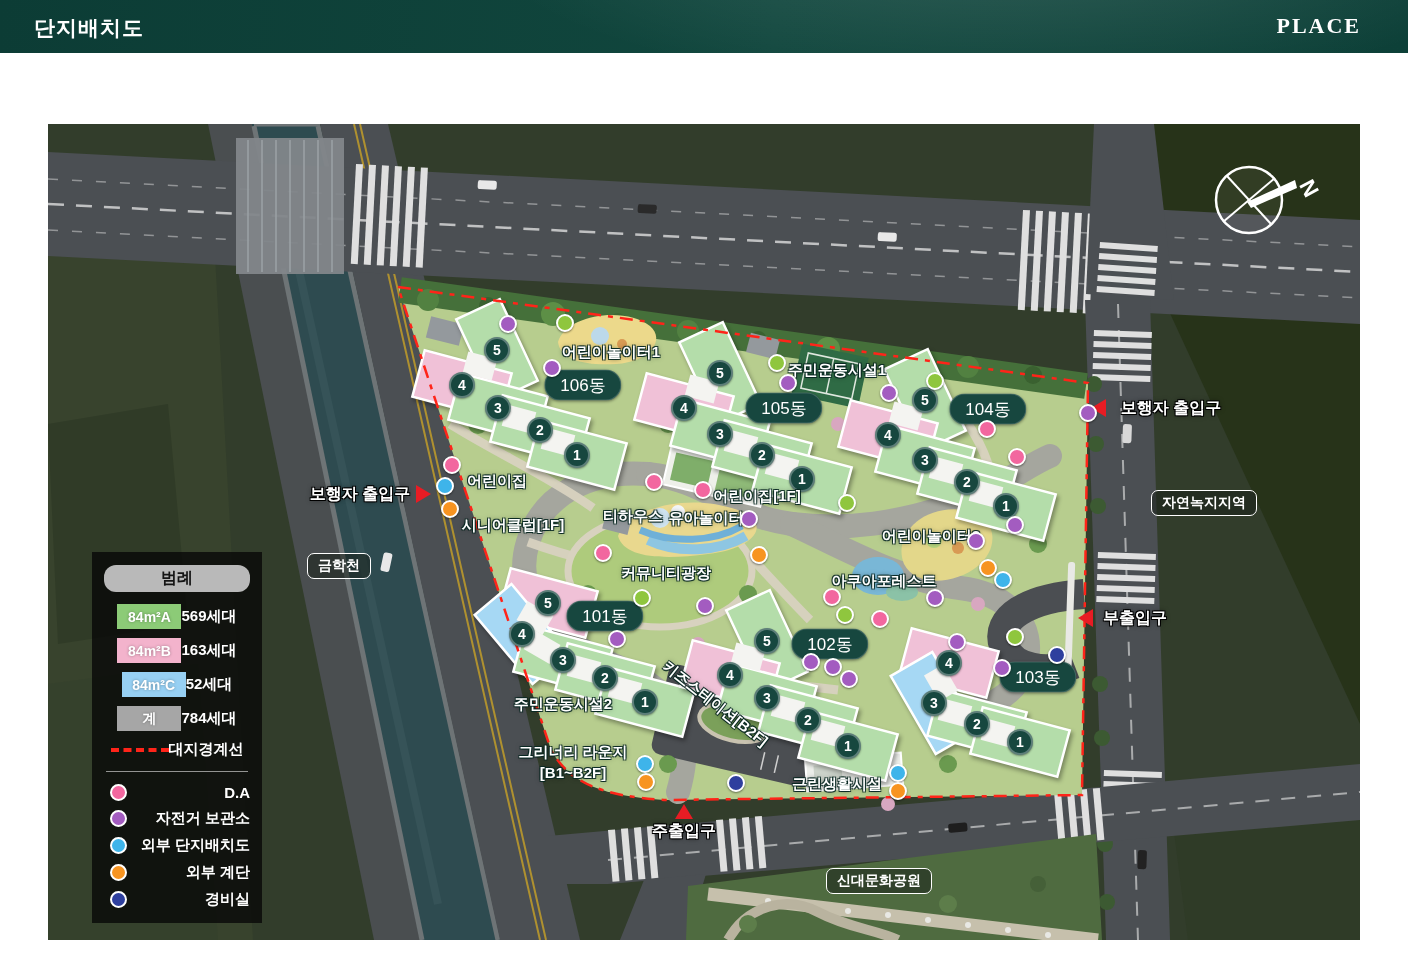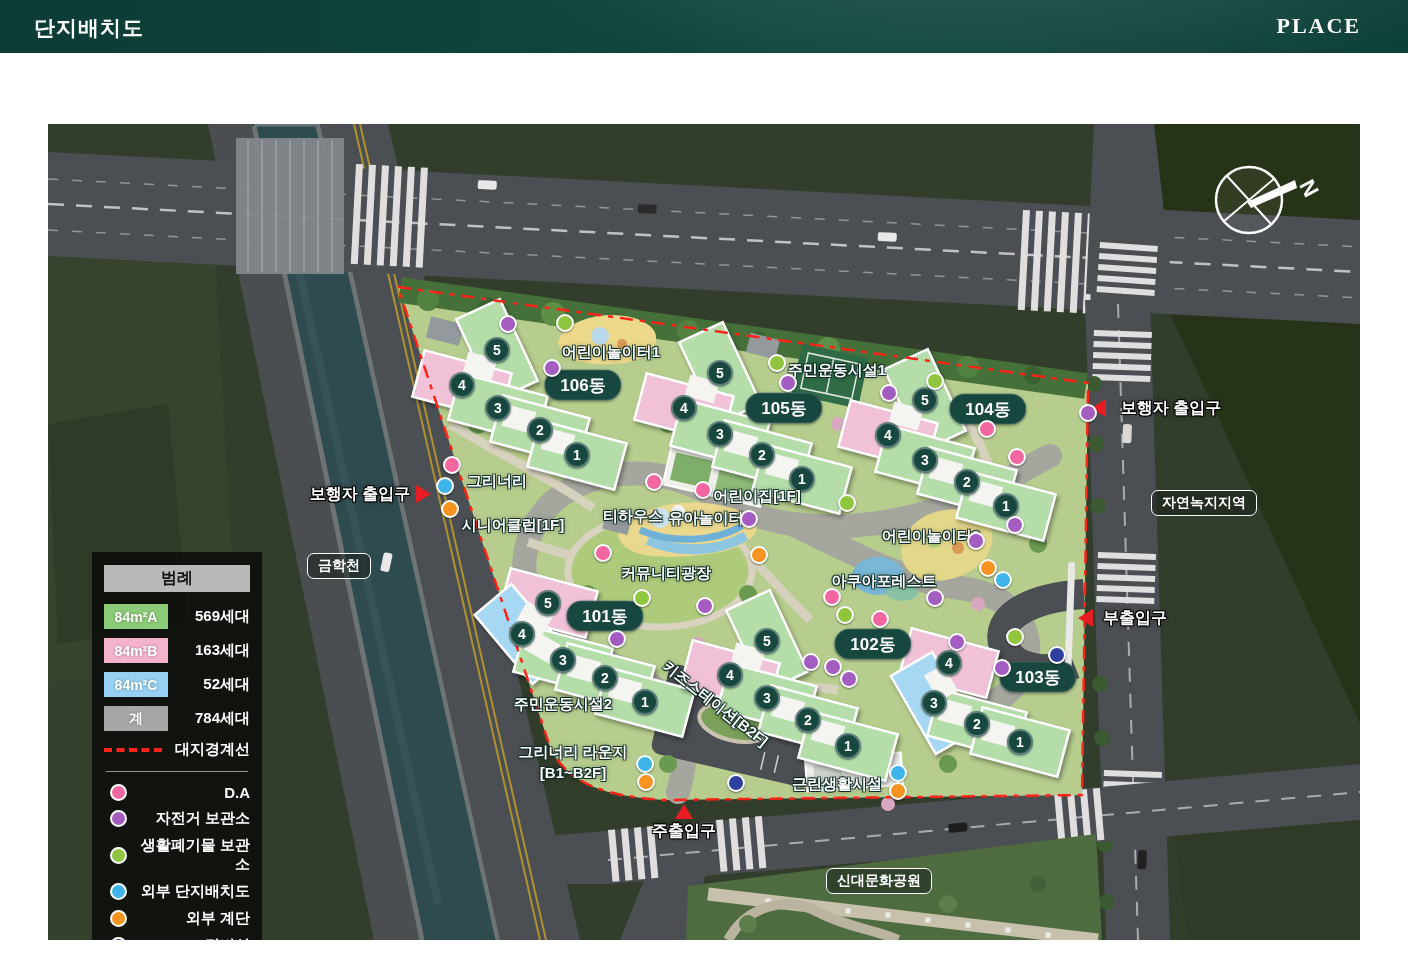--- a/index.html
+++ b/index.html
@@ -10,43 +10,43 @@
                linear-gradient(95deg,#0c3c35 0%,#11473e 55%,#0d4038 100%);}
   .topbar .title{position:absolute;left:34px;top:14px;color:#fff;font-size:21px;font-weight:bold;letter-spacing:1px;}
   .topbar .brand{position:absolute;right:47px;top:13px;color:#fff;font-size:22px;font-weight:bold;
     font-family:"Liberation Serif","DejaVu Serif",serif;letter-spacing:2px;}
   
   .map{position:absolute;left:48px;top:124px;width:1312px;height:816px;background:#2f372c;overflow:hidden;}
   .map svg.base{position:absolute;left:0;top:0;}
   .ov{position:absolute;transform:translate(-50%,-50%);white-space:nowrap;}
   .slabel{color:#fff;font-size:15px;font-weight:bold;
     text-shadow:-1px -1px 0 rgba(8,40,34,.85),1px -1px 0 rgba(8,40,34,.85),-1px 1px 0 rgba(8,40,34,.85),1px 1px 0 rgba(8,40,34,.85),0 0 5px rgba(0,0,0,.55);}
-  .pill{background:#17473f;color:#fff;font-size:17px;font-weight:bold;border-radius:999px;
+  .pill{background:#17473f;color:#fff;font-size:17px;font-weight:normal;border-radius:999px;
     padding:3px 15px;box-shadow:0 1px 3px rgba(0,0,0,.45);border:1px solid rgba(255,255,255,.18);}
   .ucircle{position:absolute;width:26px;height:26px;border-radius:50%;background:#17473f;
     border:2px solid rgba(255,255,255,.30);box-sizing:border-box;color:#fff;font-size:14px;font-weight:bold;
     display:flex;align-items:center;justify-content:center;box-shadow:0 1px 2px rgba(0,0,0,.4);}
   .mk{position:absolute;width:14px;height:14px;border-radius:50%;border:2.5px solid #fff;
     box-sizing:content-box;transform:translate(-50%,-50%);box-shadow:0 1px 2px rgba(0,0,0,.45);}
   .mk-da{background:#f2679f}.mk-bike{background:#a35cc0}.mk-waste{background:#8fc63e}
   .mk-elev{background:#3eb4ea}.mk-stair{background:#f79421}.mk-sec{background:#2e3f9e}
   .boxlab{background:rgba(25,32,26,.55);border:1.5px solid #fff;border-radius:7px;color:#fff;
     font-size:14px;font-weight:bold;padding:3px 10px;}
   .entlab{color:#fff;font-size:16px;font-weight:bold;
     text-shadow:-1px -1px 0 #000,1px -1px 0 #000,-1px 1px 0 #000,1px 1px 0 #000,0 0 5px rgba(0,0,0,.7);}
   .tri{position:absolute;width:0;height:0;}
   .tri-right{border-left:15px solid #e81c24;border-top:9px solid transparent;border-bottom:9px solid transparent;}
   .tri-left{border-right:15px solid #e81c24;border-top:9px solid transparent;border-bottom:9px solid transparent;}
   .tri-up{border-bottom:15px solid #e81c24;border-left:9px solid transparent;border-right:9px solid transparent;}
   
   .legend{position:absolute;left:44px;top:428px;width:170px;background:rgba(8,8,8,.80);
     padding:13px 12px 14px 12px;box-sizing:border-box;color:#fff;}
   .lg-title{background:#b9b9b9;color:#141414;font-weight:bold;font-size:16px;text-align:center;
-    padding:3px 0;margin-bottom:12px;}
-  .lg-row{display:flex;align-items:center;justify-content:space-between;margin-bottom:9px;}
+    padding:3px 0;margin-bottom:12px;border-radius:12px;}
+  .lg-row{display:flex;align-items:center;justify-content:center;margin-bottom:9px;}
   .lg-swatch{width:64px;height:25px;display:flex;align-items:center;justify-content:center;
     color:#fff;font-weight:bold;font-size:14px;text-shadow:0 0 3px rgba(0,0,0,.35);}
   .lg-count{font-size:15px;font-weight:bold;}
   .lg-dash{width:58px;height:0;border-top:4px dashed #ff2419;}
   .lg-bound{font-size:15px;font-weight:bold;}
   .lg-div{border-top:1px solid rgba(255,255,255,.55);margin:12px 2px;}
   .lg-mrow{display:flex;align-items:center;margin-bottom:8px;}
   .lg-dot{width:13px;height:13px;border-radius:50%;border:2.5px solid #fff;margin-left:6px;}
   .lg-mlabel{flex:1;text-align:right;font-size:15px;font-weight:bold;}
 </style>
@@ -341,21 +341,21 @@
   <line x1="22" y1="72" x2="74" y2="28" stroke="#fff" stroke-width="2"></line>
   <line x1="26" y1="26" x2="70" y2="74" stroke="#fff" stroke-width="2"></line>
   <polygon points="46,52 94,30 96,38 50,58" fill="#fff"></polygon>
   <text x="103" y="38" fill="#fff" font-size="22" font-weight="bold" transform="rotate(62 103 32)" id="compass-n">N</text>
 </svg>
 
 <div class="ov pill" style="left:535px;top:261px">106동</div>
 <div class="ov pill" style="left:736px;top:284px">105동</div>
 <div class="ov pill" style="left:940px;top:285px">104동</div>
 <div class="ov pill" style="left:557px;top:492px">101동</div>
-<div class="ov pill" style="left:825px;top:520px">102동</div>
+<div class="ov pill" style="left:782px;top:520px">102동</div>
 <div class="ov pill" style="left:990px;top:553px">103동</div>
 
 <div class="ucircle" style="left:436px;top:213px">5</div>
 <div class="ucircle" style="left:401px;top:248px">4</div>
 <div class="ucircle" style="left:437px;top:271px">3</div>
 <div class="ucircle" style="left:479px;top:293px">2</div>
 <div class="ucircle" style="left:516px;top:318px">1</div>
 <div class="ucircle" style="left:659px;top:236px">5</div>
 <div class="ucircle" style="left:623px;top:271px">4</div>
 <div class="ucircle" style="left:659px;top:297px">3</div>
@@ -376,21 +376,21 @@
 <div class="ucircle" style="left:706px;top:561px">3</div>
 <div class="ucircle" style="left:747px;top:583px">2</div>
 <div class="ucircle" style="left:787px;top:609px">1</div>
 <div class="ucircle" style="left:888px;top:526px">4</div>
 <div class="ucircle" style="left:873px;top:566px">3</div>
 <div class="ucircle" style="left:916px;top:587px">2</div>
 <div class="ucircle" style="left:959px;top:605px">1</div>
 
 <div class="ov slabel" style="left:563px;top:228px">어린이놀이터1</div>
 <div class="ov slabel" style="left:789px;top:246px">주민운동시설1</div>
-<div class="ov slabel" style="left:449px;top:357px">그리너리</div>
+<div class="ov slabel" style="left:449px;top:357px">어린이집</div>
 <div class="ov slabel" style="left:709px;top:372px">어린이집[1F]</div>
 <div class="ov slabel" style="left:465px;top:401px">시니어클럽[1F]</div>
 <div class="ov slabel" style="left:585px;top:392px">티하우스</div>
 <div class="ov slabel" style="left:658px;top:394px">유아놀이터</div>
 <div class="ov slabel" style="left:883px;top:412px">어린이놀이터2</div>
 <div class="ov slabel" style="left:618px;top:449px">커뮤니티광장</div>
 <div class="ov slabel" style="left:836px;top:457px">아쿠아포레스트</div>
 <div class="ov slabel" style="left:667px;top:580px;transform:translate(-50%,-50%) rotate(38deg)">키즈스테이션[B2F]</div>
 <div class="ov slabel" style="left:515px;top:580px">주민운동시설2</div>
 <div class="ov slabel" style="left:525px;top:628px">그리너리 라운지</div>
@@ -478,24 +478,20 @@
   <div class="lg-div"></div>
   <div class="lg-mrow">
     <span class="lg-dot" style="background: rgb(242, 103, 159);"></span>
     <span class="lg-mlabel">D.A</span>
   </div>
   <div class="lg-mrow">
     <span class="lg-dot" style="background: rgb(163, 92, 192);"></span>
     <span class="lg-mlabel">자전거 보관소</span>
   </div>
   <div class="lg-mrow">
-    <span class="lg-dot" style="background: rgb(143, 198, 62);"></span>
-    <span class="lg-mlabel">생활폐기물 보관소</span>
-  </div>
-  <div class="lg-mrow">
     <span class="lg-dot" style="background: rgb(62, 180, 234);"></span>
     <span class="lg-mlabel">외부 단지배치도</span>
   </div>
   <div class="lg-mrow">
     <span class="lg-dot" style="background: rgb(247, 148, 33);"></span>
     <span class="lg-mlabel">외부 계단</span>
   </div>
   <div class="lg-mrow" style="margin-bottom:0">
     <span class="lg-dot" style="background: rgb(46, 63, 158);"></span>
     <span class="lg-mlabel">경비실</span>

